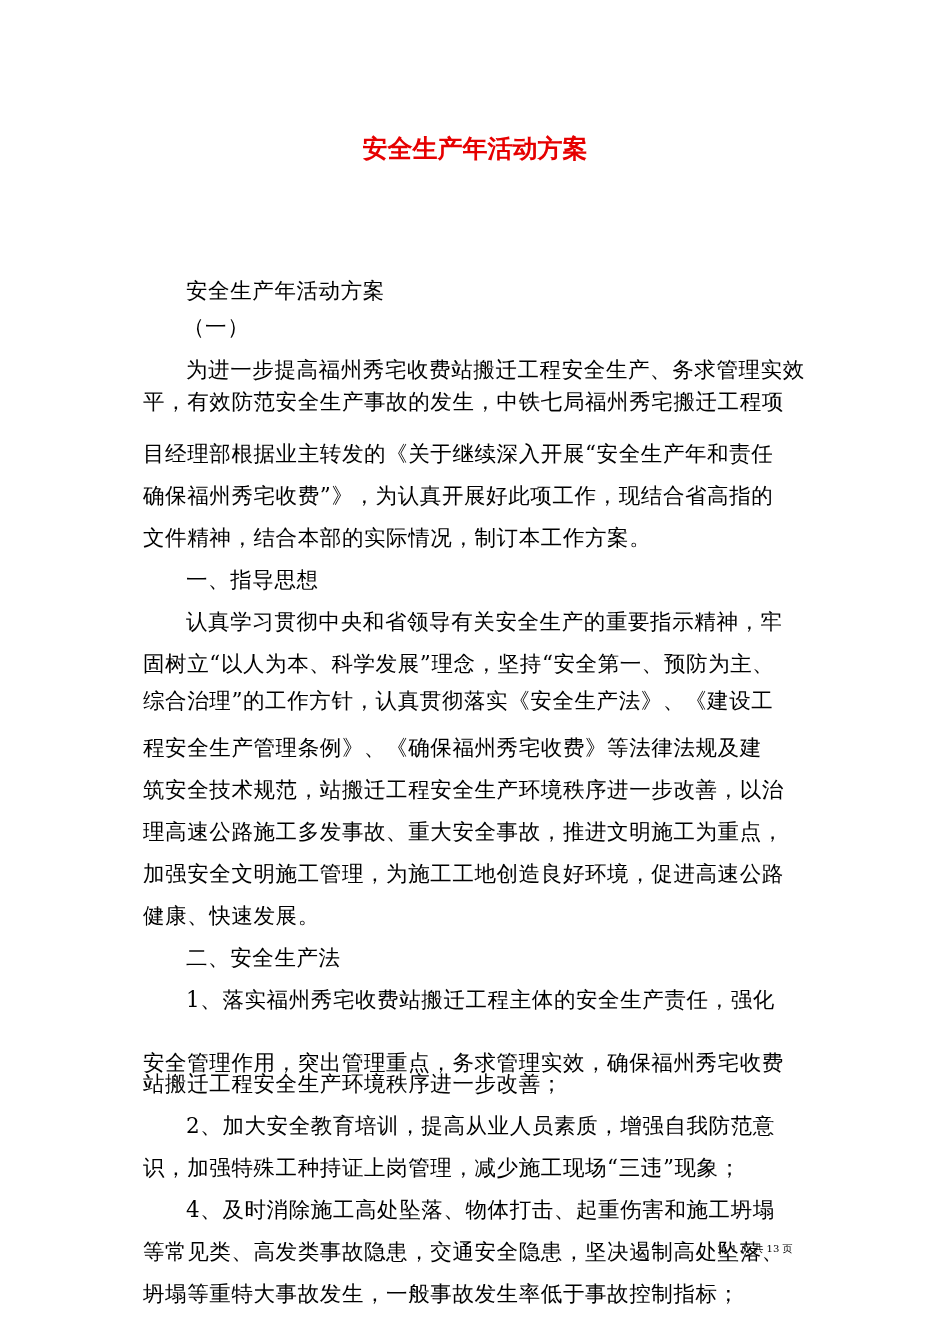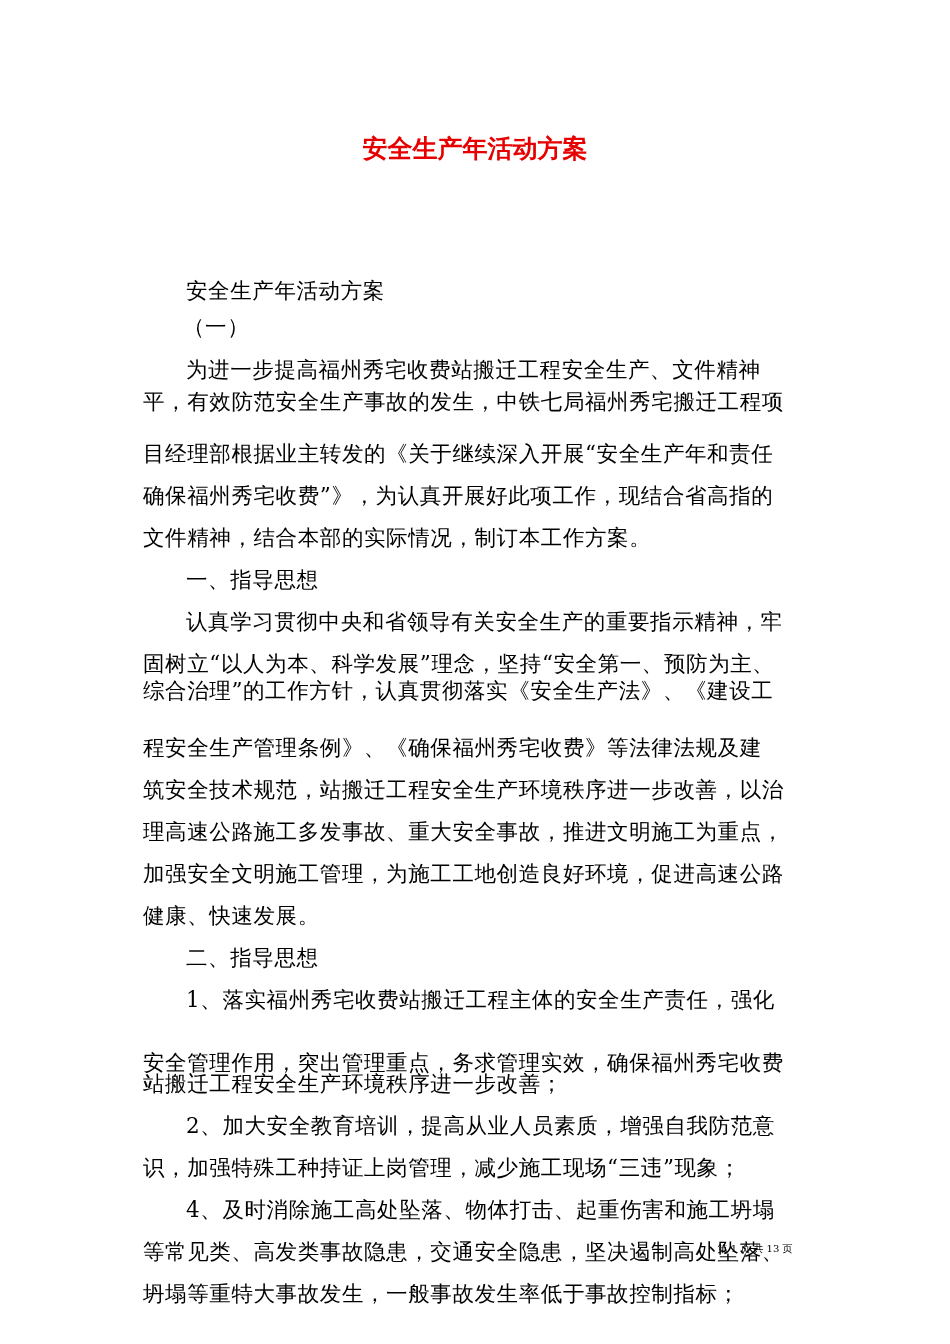--- a/index.html
+++ b/index.html
@@ -65,35 +65,35 @@
   </style>
 </head>
 <body>
 
 <div class="page">
   <div class="title">安全生产年活动方案</div>
 
   <div class="body-text">
     <div class="line indent" style="top:0px">安全生产年活动方案</div>
     <div class="line indent-paren" style="top:36px">（一）</div>
-    <div class="line indent" style="top:79px">为进一步提高福州秀宅收费站搬迁工程安全生产、文件精神</div>
+    <div class="line indent" style="top:79px">为进一步提高福州秀宅收费站搬迁工程安全生产、务求管理实效</div>
     <div class="line" style="top:111px">平，有效防范安全生产事故的发生，中铁七局福州秀宅搬迁工程项</div>
     <div class="line" style="top:163px">目经理部根据业主转发的《关于继续深入开展“安全生产年和责任</div>
     <div class="line" style="top:205px">确保福州秀宅收费”》，为认真开展好此项工作，现结合省高指的</div>
     <div class="line" style="top:247px">文件精神，结合本部的实际情况，制订本工作方案。</div>
     <div class="line indent" style="top:289px">一、指导思想</div>
     <div class="line indent" style="top:331px">认真学习贯彻中央和省领导有关安全生产的重要指示精神，牢</div>
     <div class="line" style="top:373px">固树立“以人为本、科学发展”理念，坚持“安全第一、预防为主、</div>
-    <div class="line" style="top:400px">综合治理”的工作方针，认真贯彻落实《安全生产法》、《建设工</div>
+    <div class="line" style="top:410px">综合治理”的工作方针，认真贯彻落实《安全生产法》、《建设工</div>
     <div class="line" style="top:457px">程安全生产管理条例》、《确保福州秀宅收费》等法律法规及建</div>
     <div class="line" style="top:499px">筑安全技术规范，站搬迁工程安全生产环境秩序进一步改善，以治</div>
     <div class="line" style="top:541px">理高速公路施工多发事故、重大安全事故，推进文明施工为重点，</div>
     <div class="line" style="top:583px">加强安全文明施工管理，为施工工地创造良好环境，促进高速公路</div>
     <div class="line" style="top:625px">健康、快速发展。</div>
-    <div class="line indent" style="top:667px">二、指导思想</div>
+    <div class="line indent" style="top:667px">二、安全生产法</div>
     <div class="line indent" style="top:709px">1、落实福州秀宅收费站搬迁工程主体的安全生产责任，强化</div>
     <div class="line" style="top:772px">安全管理作用，突出管理重点，务求管理实效，确保福州秀宅收费</div>
     <div class="line" style="top:793px">站搬迁工程安全生产环境秩序进一步改善；</div>
     <div class="line indent" style="top:835px">2、加大安全教育培训，提高从业人员素质，增强自我防范意</div>
     <div class="line" style="top:877px">识，加强特殊工种持证上岗管理，减少施工现场“三违”现象；</div>
     <div class="line indent" style="top:919px">4、及时消除施工高处坠落、物体打击、起重伤害和施工坍塌</div>
     <div class="line" style="top:961px">等常见类、高发类事故隐患，交通安全隐患，坚决遏制高处坠落、</div>
     <div class="line" style="top:1003px">坍塌等重特大事故发生，一般事故发生率低于事故控制指标；</div>
   </div>
 

